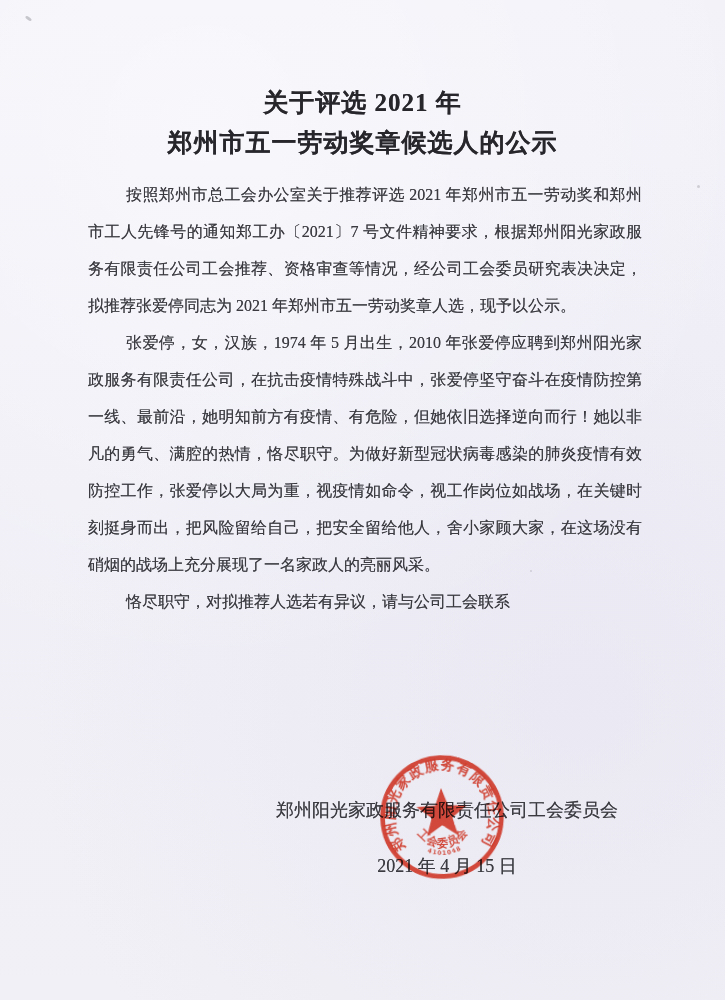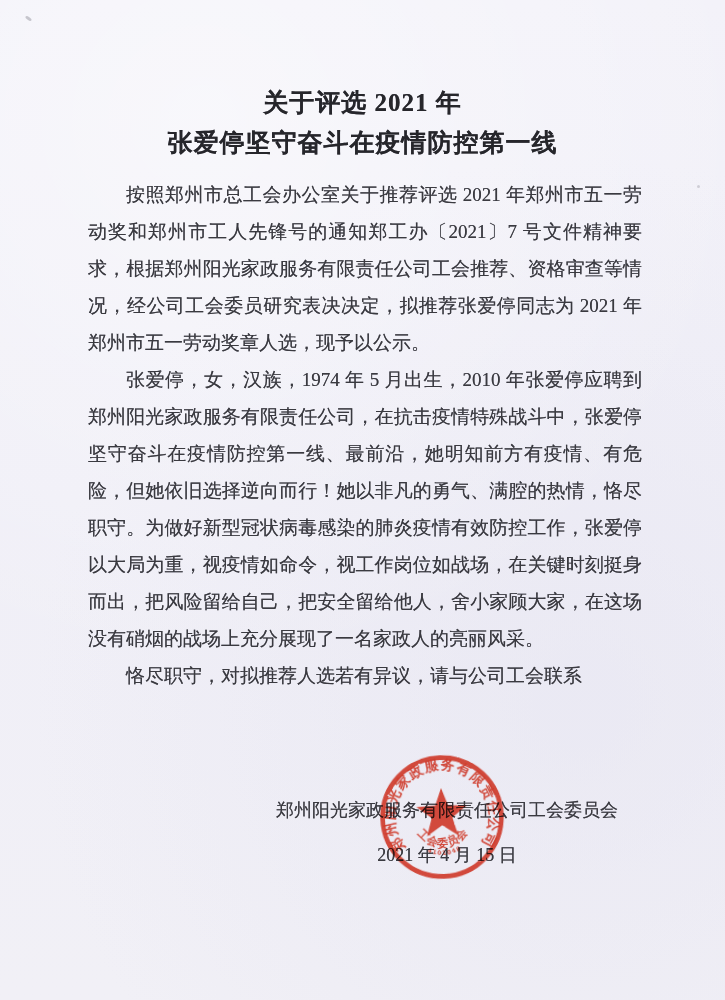--- a/index.html
+++ b/index.html
@@ -25,50 +25,50 @@
     position:absolute;left:0;width:725px;text-align:center;
     font-weight:bold;color:#26262b;font-size:25px;letter-spacing:1px;
     text-shadow:0 0 .5px rgba(30,30,40,.75);
     margin:0;
   }
   .title.l1{top:86px;}
   .title.l2{top:126px;}
 
   .bodytext{
     position:absolute;left:88px;top:176px;width:554px;
-    font-size:19px;line-height:37px;text-align:justify;
+    font-size:16px;line-height:37px;text-align:justify;
     text-shadow:0 0 .6px rgba(55,55,65,.7);
   }
   .bodytext p{margin:0;text-indent:38px;}
 
   .sigblock{
     position:absolute;left:170px;top:791px;width:554px;text-align:center;
     font-size:18px;color:#3a3a40;text-shadow:0 0 .6px rgba(55,55,65,.7);
   }
   .sigblock .org{line-height:38px;margin:0;text-align:center;}
-  .sigblock .date{line-height:44px;margin:4px;}
+  .sigblock .date{line-height:44px;margin:15px;}
 
   .stamp{
     position:absolute;left:376px;top:751px;width:132px;height:132px;
     mix-blend-mode:multiply;opacity:.92;
     transform:rotate(-2deg);
   }
   .stamp svg{width:100%;height:100%;display:block;}
 </style>
 </head>
 <body>
 
 <div class="page">
 
   <div class="speck s1"></div>
   <div class="speck s2"></div>
   <div class="speck s3"></div>
 
   <h1 class="title l1">关于评选 2021 年</h1>
-  <h1 class="title l2">张爱停坚守奋斗在疫情防控第一线</h1>
+  <h1 class="title l2">郑州市五一劳动奖章候选人的公示</h1>
 
   <div class="bodytext">
     <p>按照郑州市总工会办公室关于推荐评选 2021 年郑州市五一劳动奖和郑州市工人先锋号的通知郑工办〔2021〕7 号文件精神要求，根据郑州阳光家政服务有限责任公司工会推荐、资格审查等情况，经公司工会委员研究表决决定，拟推荐张爱停同志为 2021 年郑州市五一劳动奖章人选，现予以公示。</p>
     <p>张爱停，女，汉族，1974 年 5 月出生，2010 年张爱停应聘到郑州阳光家政服务有限责任公司，在抗击疫情特殊战斗中，张爱停坚守奋斗在疫情防控第一线、最前沿，她明知前方有疫情、有危险，但她依旧选择逆向而行！她以非凡的勇气、满腔的热情，恪尽职守。为做好新型冠状病毒感染的肺炎疫情有效防控工作，张爱停以大局为重，视疫情如命令，视工作岗位如战场，在关键时刻挺身而出，把风险留给自己，把安全留给他人，舍小家顾大家，在这场没有硝烟的战场上充分展现了一名家政人的亮丽风采。</p>
     <p>恪尽职守，对拟推荐人选若有异议，请与公司工会联系</p>
   </div>
 
   <div class="sigblock">
     <p class="org">郑州阳光家政服务有限责任公司工会委员会</p>
     <p class="date">2021 年 4 月 15 日</p>

